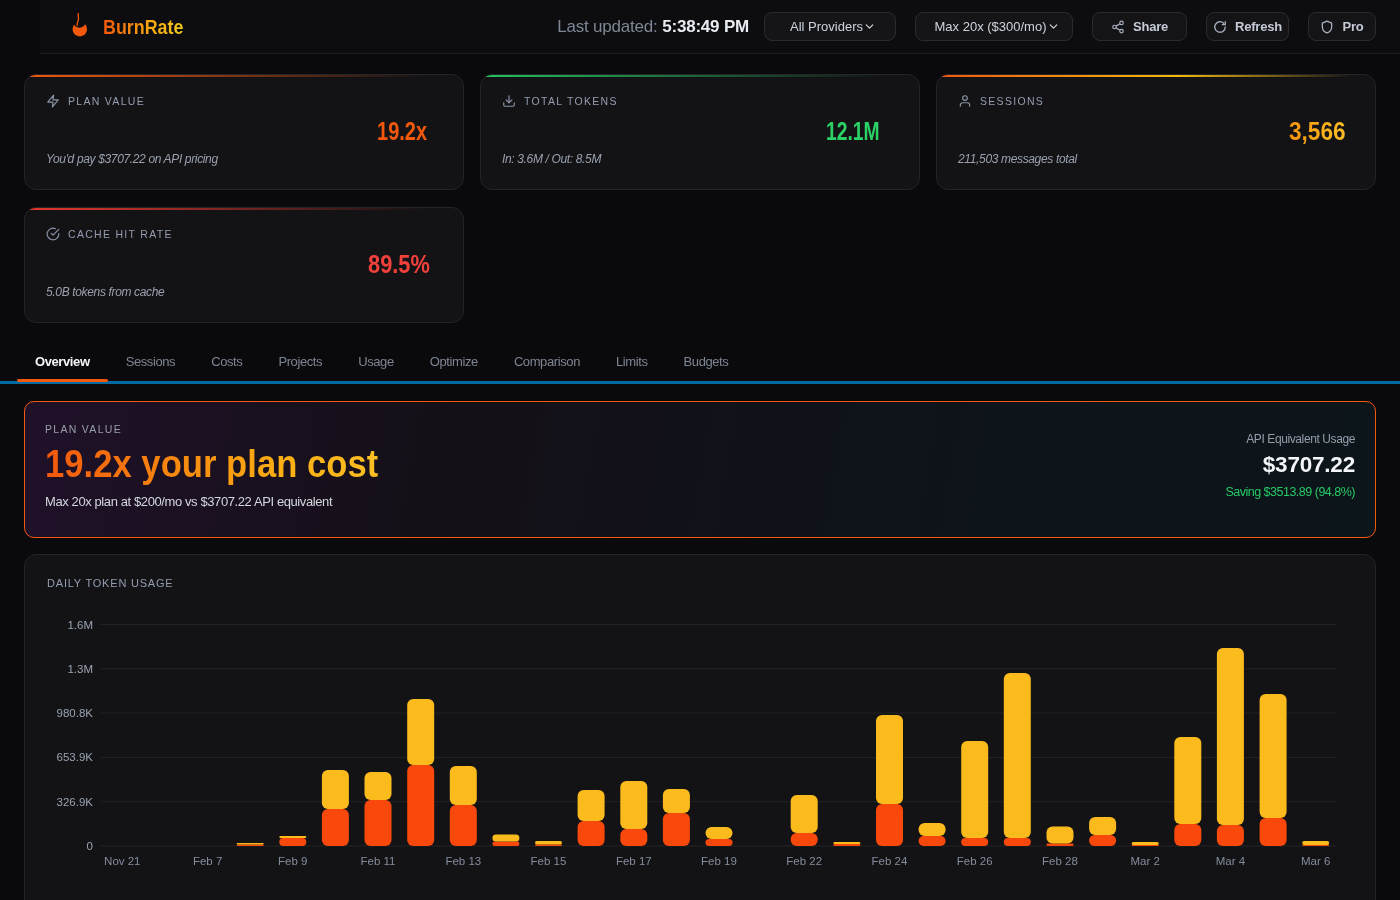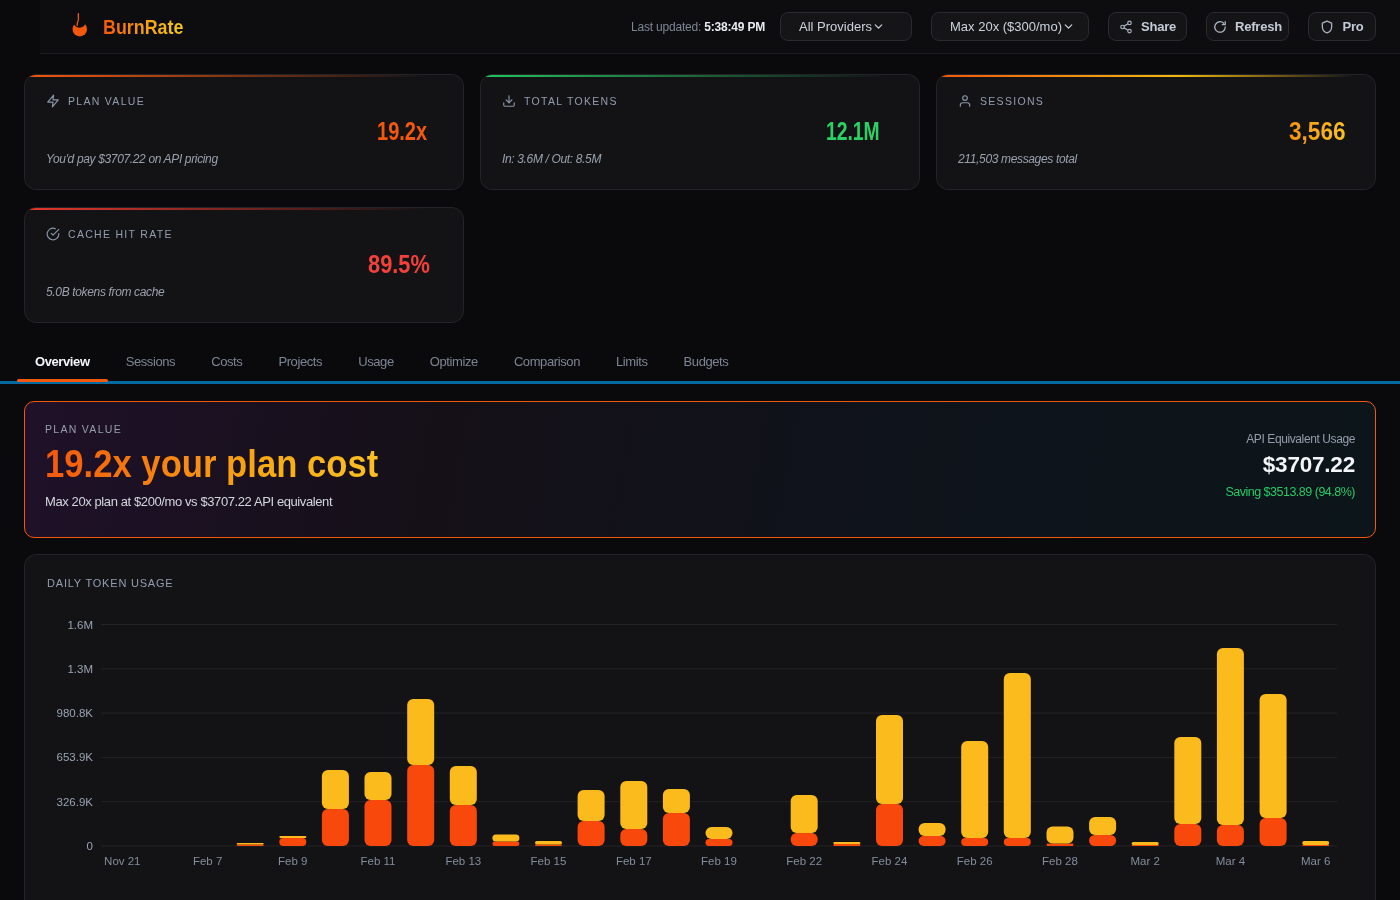--- a/index.html
+++ b/index.html
@@ -1,28 +1,28 @@
 <!DOCTYPE html>
 <html><head>
 <meta charset="utf-8">
 <style>
 * { margin:0; padding:0; box-sizing:border-box; }
 html,body { width:1400px; height:900px; overflow:hidden; background:#0a0a0c; font-family:"Liberation Sans", sans-serif; }
 .header { height:54px; background:#0d0d10; border-bottom:1px solid #1d1d22; display:flex; align-items:center; padding:0 24px;margin-left:40px; }
 .logo { display:flex; align-items:center; gap:13px; }
 .logo-text { font-size:21px; font-weight:bold; background:linear-gradient(90deg,#f4580c,#f7a410 55%,#f2ca1d); -webkit-background-clip:text; background-clip:text; color:transparent; transform:scaleX(0.85); transform-origin:left center; }
 .hright { margin-left:auto; display:flex; align-items:center; gap:19px; }
-.updated { font-size:12px; letter-spacing:-0.2px; color:#7e8695; margin-right:-4px; }
+.updated { font-size:17px; letter-spacing:-0.2px; color:#7e8695; margin-right:-4px; }
 .updated b { color:#e8ecf2; font-weight:bold; }
-.select { display:flex; align-items:center; justify-content:flex-start; background:#151518; border:1px solid #2a2a30; border-radius:8px; height:29px; padding:0 12px 0 18px; font-size:13px; color:#cdd3dd; }
+.select { display:flex; align-items:center; justify-content:center; background:#151518; border:1px solid #2a2a30; border-radius:8px; height:29px; padding:0 12px 0 18px; font-size:13px; color:#cdd3dd; }
 .sel1 { width:132px; }
 .sel2 { width:158px; }
 .btn { display:flex; align-items:center; justify-content:center; gap:8px; background:#141417; border:1px solid #2a2a30; border-radius:8px; height:29px; font-size:13px; letter-spacing:-0.2px; color:#c4cbd6; font-weight:bold; }
 .btn svg { stroke:#aab2c0; }
-.btn.b1 { width:79px; }
+.btn.b1 { width:95px; }
 .btn.b2 { width:83px; }
 .btn.b3 { width:68px; }
 
 .stats { margin:20px 24px 0; display:grid; grid-template-columns:repeat(3,1fr); gap:17px 16px; }
 .card { position:relative; background:#131316; border:1px solid #232329; border-radius:12px; height:116px; padding:19px 21px; overflow:hidden; }
 .accent { position:absolute; top:0; left:0; right:0; height:2px; }
 .clabel { display:flex; align-items:center; gap:8px; height:14px; color:#949db0; font-size:10.5px; letter-spacing:1.3px; }
 .cval { margin-top:6px; height:34px; line-height:34px; font-size:26px; font-weight:bold; white-space:nowrap;text-align:right; }
 .cval span { display:inline-block; transform-origin:left center; }
 .csub { margin-top:4px; font-size:12px; letter-spacing:-0.35px; color:#9aa1ad;font-style:italic; }

